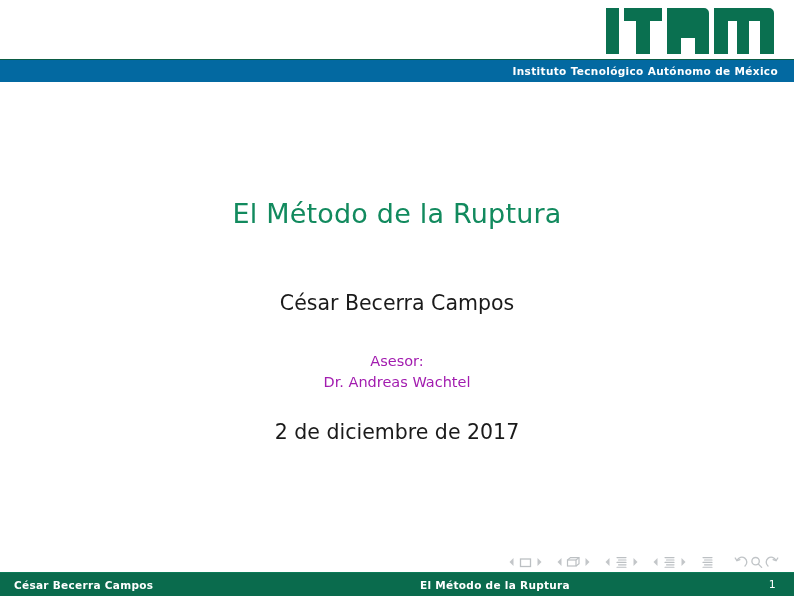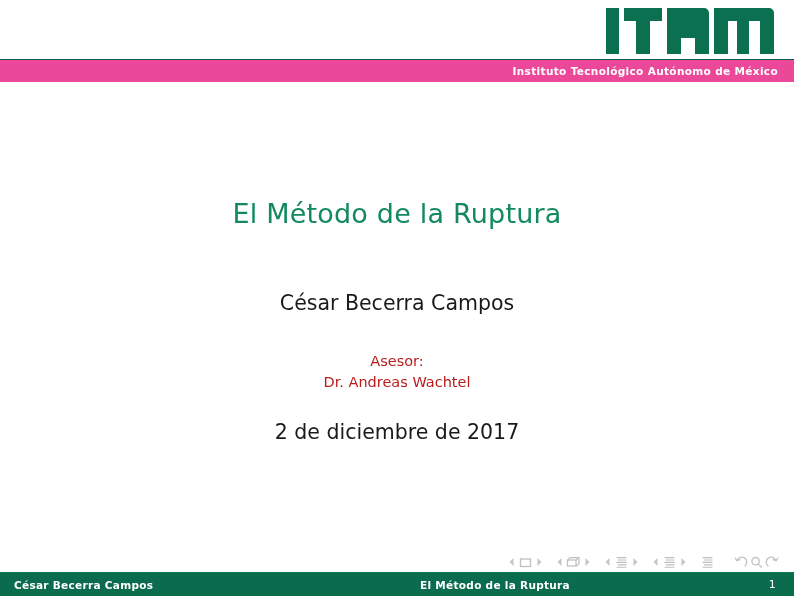--- a/index.html
+++ b/index.html
@@ -46,21 +46,21 @@
     width: 172px;
     height: 50px;
   }
 
   .header-bar {
     position: absolute;
     left: 0;
     top: 59px;
     width: 794px;
     height: 22px;
-    background: #ec4899;
+    background: #0369a1;
     border-top: 1px solid #0b5c44;
   }
   .header-bar-text {
     position: absolute;
     right: 16px;
     top: 0;
     height: 22px;
     line-height: 22px;
     color: #ffffff;
     font-size: 10.5px;
@@ -103,21 +103,21 @@
     font-weight: normal;
     font-family: "DejaVu Sans", sans-serif;
   }
 
   .advisor-block {
     position: absolute;
     left: 0;
     top: 269px;
     width: 794px;
     text-align: center;
-    color: #b91c1c;
+    color: #a21caf;
     font-family: "DejaVu Sans", sans-serif;
   }
   .advisor-label {
     font-size: 14.5px;
     line-height: 21px;
   }
   .advisor-name {
     font-size: 14.5px;
     line-height: 21px;
   }

